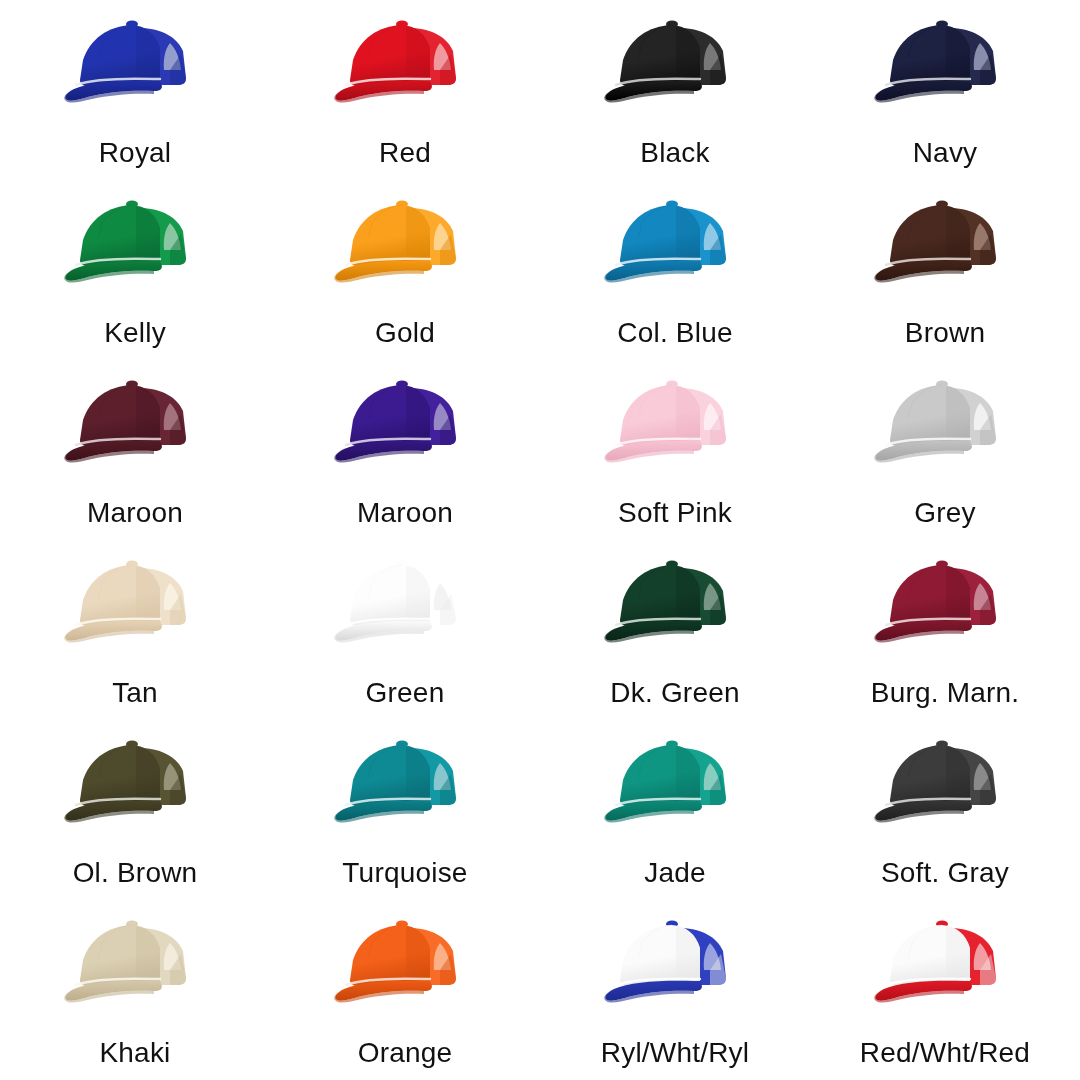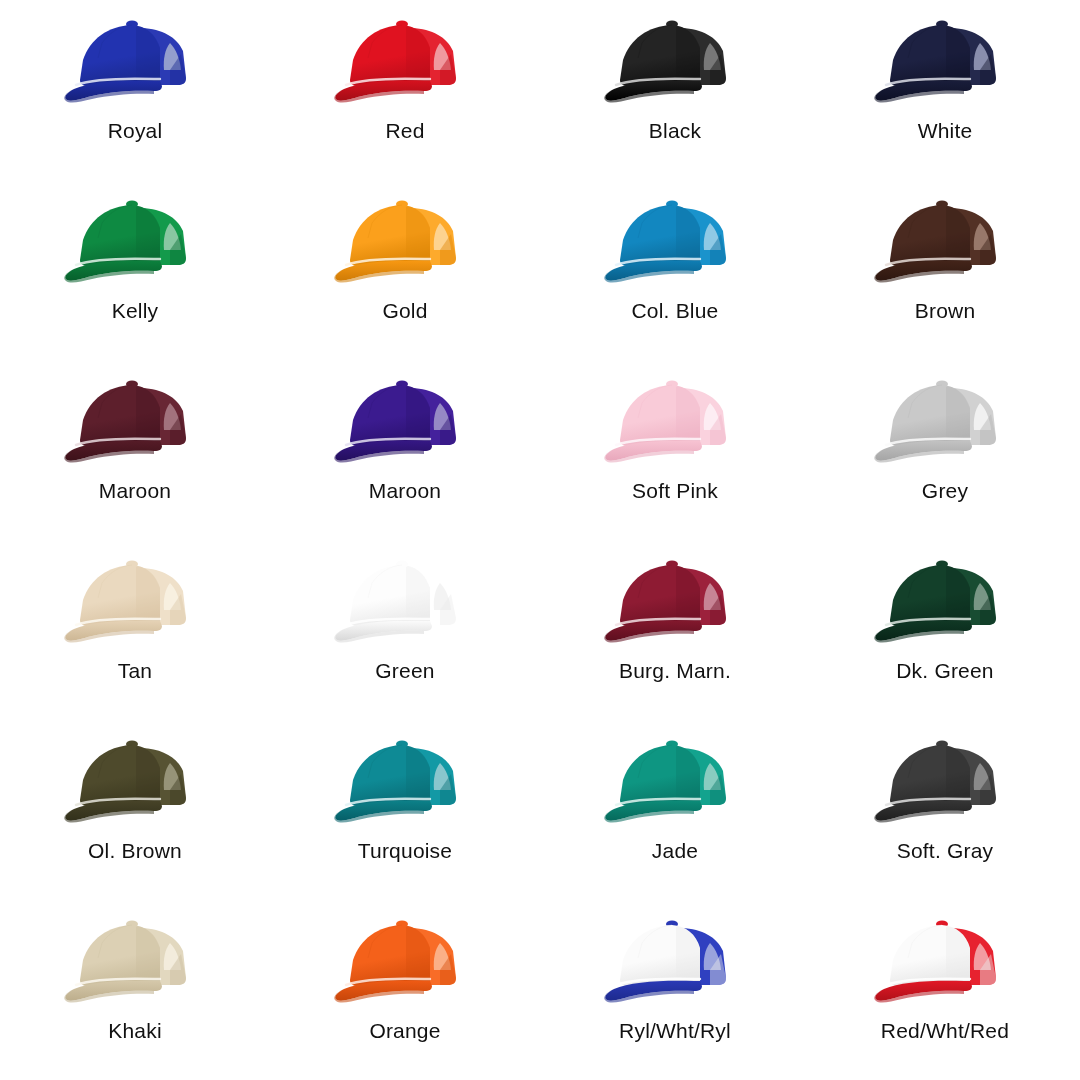--- a/index.html
+++ b/index.html
@@ -38,22 +38,22 @@
     justify-content: center;
   }
 
   .hat-svg {
     width: 170px;
     height: 100px;
     display: block;
   }
 
   .swatch-label {
-    margin-top: 8px;
-    font-size: 21px;
+    margin-top: 27px;
+    font-size: 28px;
     font-weight: 400;
     color: #111111;
     letter-spacing: 0.2px;
     text-align: left;
     white-space: nowrap;
     line-height: 1;
     font-family: "Liberation Sans", "DejaVu Sans", sans-serif;
   }
 </style>
 </head>
@@ -163,21 +163,21 @@
           <path d="M131 44 L136 68 C136 73 133 75 128 75 L120 75 L120 60 Z" fill="#13162f" opacity="0.45"></path>
           <ellipse cx="82" cy="14" rx="6" ry="3.6" fill="#1d2142"></ellipse>
           <path d="M82 15 C58 16 40 29 33 50 L30 70 C30 74 33 76 38 76 L104 76 C108 76 110 74 110 70 L110 38 C106 24 96 16 82 15 Z" fill="url(#crowng3)"></path>
           <path d="M88 16 C98 18 105 25 110 38 L110 70 C110 74 108 76 104 76 L86 76 L86 17 Z" fill="#13162f" opacity="0.38"></path>
           <path d="M82 15 C70 16 60 22 52 33 L48 48" fill="none" stroke="#13162f" stroke-width="0.8" opacity="0.35"></path>
           <path d="M26 75 C40 70 70 68 104 69 L110 69" fill="none" stroke="#dcdee8" stroke-width="2.4" opacity="0.85" stroke-linecap="round"></path>
           <path d="M110 71 L104 71 C70 70 40 72 24 79 C16 83 13 88 17 90 C22 92 30 89 42 86 C62 81 86 80 104 81 C110 81 112 79 112 76 Z" fill="url(#brimg3)"></path>
           <path d="M24 79 C16 83 13 88 17 90 C22 92 30 89 42 86 C62 81 86 80 104 81 L104 84 C84 83 60 85 42 89 C30 92 20 94 16 91 C12 88 15 83 24 79 Z" fill="#0d1026" opacity="0.55"></path>
         </svg>
       </div>
-      <div class="swatch-label">White</div>
+      <div class="swatch-label">Navy</div>
     </div>
     <div class="swatch-cell">
       <div class="hat-wrap">
         <svg viewBox="0 0 170 100" class="hat-svg">
           <defs>
             <linearGradient id="crowng4" x1="0" y1="0" x2="0.25" y2="1">
               <stop offset="0%" stop-color="#0e8a42"></stop>
               <stop offset="62%" stop-color="#0e8a42"></stop>
               <stop offset="100%" stop-color="#0a6f35"></stop>
             </linearGradient>
@@ -449,20 +449,48 @@
           <path d="M110 71 L104 71 C70 70 40 72 24 79 C16 83 13 88 17 90 C22 92 30 89 42 86 C62 81 86 80 104 81 C110 81 112 79 112 76 Z" fill="url(#brimg13)"></path>
           <path d="M24 79 C16 83 13 88 17 90 C22 92 30 89 42 86 C62 81 86 80 104 81 L104 84 C84 83 60 85 42 89 C30 92 20 94 16 91 C12 88 15 83 24 79 Z" fill="#d8d8d8" opacity="0.55"></path>
         </svg>
       </div>
       <div class="swatch-label">Green</div>
     </div>
     <div class="swatch-cell">
       <div class="hat-wrap">
         <svg viewBox="0 0 170 100" class="hat-svg">
           <defs>
+            <linearGradient id="crowng14" x1="0" y1="0" x2="0.25" y2="1">
+              <stop offset="0%" stop-color="#13402a"></stop>
+              <stop offset="62%" stop-color="#13402a"></stop>
+              <stop offset="100%" stop-color="#0c3020"></stop>
+            </linearGradient>
+            <linearGradient id="brimg14" x1="0" y1="0" x2="0" y2="1">
+              <stop offset="0%" stop-color="#103825"></stop>
+              <stop offset="100%" stop-color="#082518"></stop>
+            </linearGradient>
+          </defs>
+          <path d="M92 18 C112 19 127 27 133 41 L136 68 C136 73 133 75 128 75 L96 75 L96 20 Z" fill="#184c32"></path>
+          <path d="M120 33 C126 39 130 49 131 60 L114 60 C113 49 115 39 120 33 Z" fill="#7d9a8a" opacity="0.95"></path>
+          <path d="M131 44 L136 68 C136 73 133 75 128 75 L120 75 L120 60 Z" fill="#0c3020" opacity="0.45"></path>
+          <ellipse cx="82" cy="14" rx="6" ry="3.6" fill="#13402a"></ellipse>
+          <path d="M82 15 C58 16 40 29 33 50 L30 70 C30 74 33 76 38 76 L104 76 C108 76 110 74 110 70 L110 38 C106 24 96 16 82 15 Z" fill="url(#crowng14)"></path>
+          <path d="M88 16 C98 18 105 25 110 38 L110 70 C110 74 108 76 104 76 L86 76 L86 17 Z" fill="#0c3020" opacity="0.38"></path>
+          <path d="M82 15 C70 16 60 22 52 33 L48 48" fill="none" stroke="#0c3020" stroke-width="0.8" opacity="0.35"></path>
+          <path d="M26 75 C40 70 70 68 104 69 L110 69" fill="none" stroke="#dee8e2" stroke-width="2.4" opacity="0.85" stroke-linecap="round"></path>
+          <path d="M110 71 L104 71 C70 70 40 72 24 79 C16 83 13 88 17 90 C22 92 30 89 42 86 C62 81 86 80 104 81 C110 81 112 79 112 76 Z" fill="url(#brimg14)"></path>
+          <path d="M24 79 C16 83 13 88 17 90 C22 92 30 89 42 86 C62 81 86 80 104 81 L104 84 C84 83 60 85 42 89 C30 92 20 94 16 91 C12 88 15 83 24 79 Z" fill="#082518" opacity="0.55"></path>
+        </svg>
+      </div>
+      <div class="swatch-label">Dk. Green</div>
+    </div>
+    <div class="swatch-cell">
+      <div class="hat-wrap">
+        <svg viewBox="0 0 170 100" class="hat-svg">
+          <defs>
             <linearGradient id="crowng15" x1="0" y1="0" x2="0.25" y2="1">
               <stop offset="0%" stop-color="#8e1b33"></stop>
               <stop offset="62%" stop-color="#8e1b33"></stop>
               <stop offset="100%" stop-color="#741327"></stop>
             </linearGradient>
             <linearGradient id="brimg15" x1="0" y1="0" x2="0" y2="1">
               <stop offset="0%" stop-color="#82182d"></stop>
               <stop offset="100%" stop-color="#5e0f1f"></stop>
             </linearGradient>
           </defs>
@@ -477,48 +505,20 @@
           <path d="M110 71 L104 71 C70 70 40 72 24 79 C16 83 13 88 17 90 C22 92 30 89 42 86 C62 81 86 80 104 81 C110 81 112 79 112 76 Z" fill="url(#brimg15)"></path>
           <path d="M24 79 C16 83 13 88 17 90 C22 92 30 89 42 86 C62 81 86 80 104 81 L104 84 C84 83 60 85 42 89 C30 92 20 94 16 91 C12 88 15 83 24 79 Z" fill="#5e0f1f" opacity="0.55"></path>
         </svg>
       </div>
       <div class="swatch-label">Burg. Marn.</div>
     </div>
     <div class="swatch-cell">
       <div class="hat-wrap">
         <svg viewBox="0 0 170 100" class="hat-svg">
           <defs>
-            <linearGradient id="crowng14" x1="0" y1="0" x2="0.25" y2="1">
-              <stop offset="0%" stop-color="#13402a"></stop>
-              <stop offset="62%" stop-color="#13402a"></stop>
-              <stop offset="100%" stop-color="#0c3020"></stop>
-            </linearGradient>
-            <linearGradient id="brimg14" x1="0" y1="0" x2="0" y2="1">
-              <stop offset="0%" stop-color="#103825"></stop>
-              <stop offset="100%" stop-color="#082518"></stop>
-            </linearGradient>
-          </defs>
-          <path d="M92 18 C112 19 127 27 133 41 L136 68 C136 73 133 75 128 75 L96 75 L96 20 Z" fill="#184c32"></path>
-          <path d="M120 33 C126 39 130 49 131 60 L114 60 C113 49 115 39 120 33 Z" fill="#7d9a8a" opacity="0.95"></path>
-          <path d="M131 44 L136 68 C136 73 133 75 128 75 L120 75 L120 60 Z" fill="#0c3020" opacity="0.45"></path>
-          <ellipse cx="82" cy="14" rx="6" ry="3.6" fill="#13402a"></ellipse>
-          <path d="M82 15 C58 16 40 29 33 50 L30 70 C30 74 33 76 38 76 L104 76 C108 76 110 74 110 70 L110 38 C106 24 96 16 82 15 Z" fill="url(#crowng14)"></path>
-          <path d="M88 16 C98 18 105 25 110 38 L110 70 C110 74 108 76 104 76 L86 76 L86 17 Z" fill="#0c3020" opacity="0.38"></path>
-          <path d="M82 15 C70 16 60 22 52 33 L48 48" fill="none" stroke="#0c3020" stroke-width="0.8" opacity="0.35"></path>
-          <path d="M26 75 C40 70 70 68 104 69 L110 69" fill="none" stroke="#dee8e2" stroke-width="2.4" opacity="0.85" stroke-linecap="round"></path>
-          <path d="M110 71 L104 71 C70 70 40 72 24 79 C16 83 13 88 17 90 C22 92 30 89 42 86 C62 81 86 80 104 81 C110 81 112 79 112 76 Z" fill="url(#brimg14)"></path>
-          <path d="M24 79 C16 83 13 88 17 90 C22 92 30 89 42 86 C62 81 86 80 104 81 L104 84 C84 83 60 85 42 89 C30 92 20 94 16 91 C12 88 15 83 24 79 Z" fill="#082518" opacity="0.55"></path>
-        </svg>
-      </div>
-      <div class="swatch-label">Dk. Green</div>
-    </div>
-    <div class="swatch-cell">
-      <div class="hat-wrap">
-        <svg viewBox="0 0 170 100" class="hat-svg">
-          <defs>
             <linearGradient id="crowng16" x1="0" y1="0" x2="0.25" y2="1">
               <stop offset="0%" stop-color="#4e4a2c"></stop>
               <stop offset="62%" stop-color="#4e4a2c"></stop>
               <stop offset="100%" stop-color="#3e3b21"></stop>
             </linearGradient>
             <linearGradient id="brimg16" x1="0" y1="0" x2="0" y2="1">
               <stop offset="0%" stop-color="#474328"></stop>
               <stop offset="100%" stop-color="#32301b"></stop>
             </linearGradient>
           </defs>

